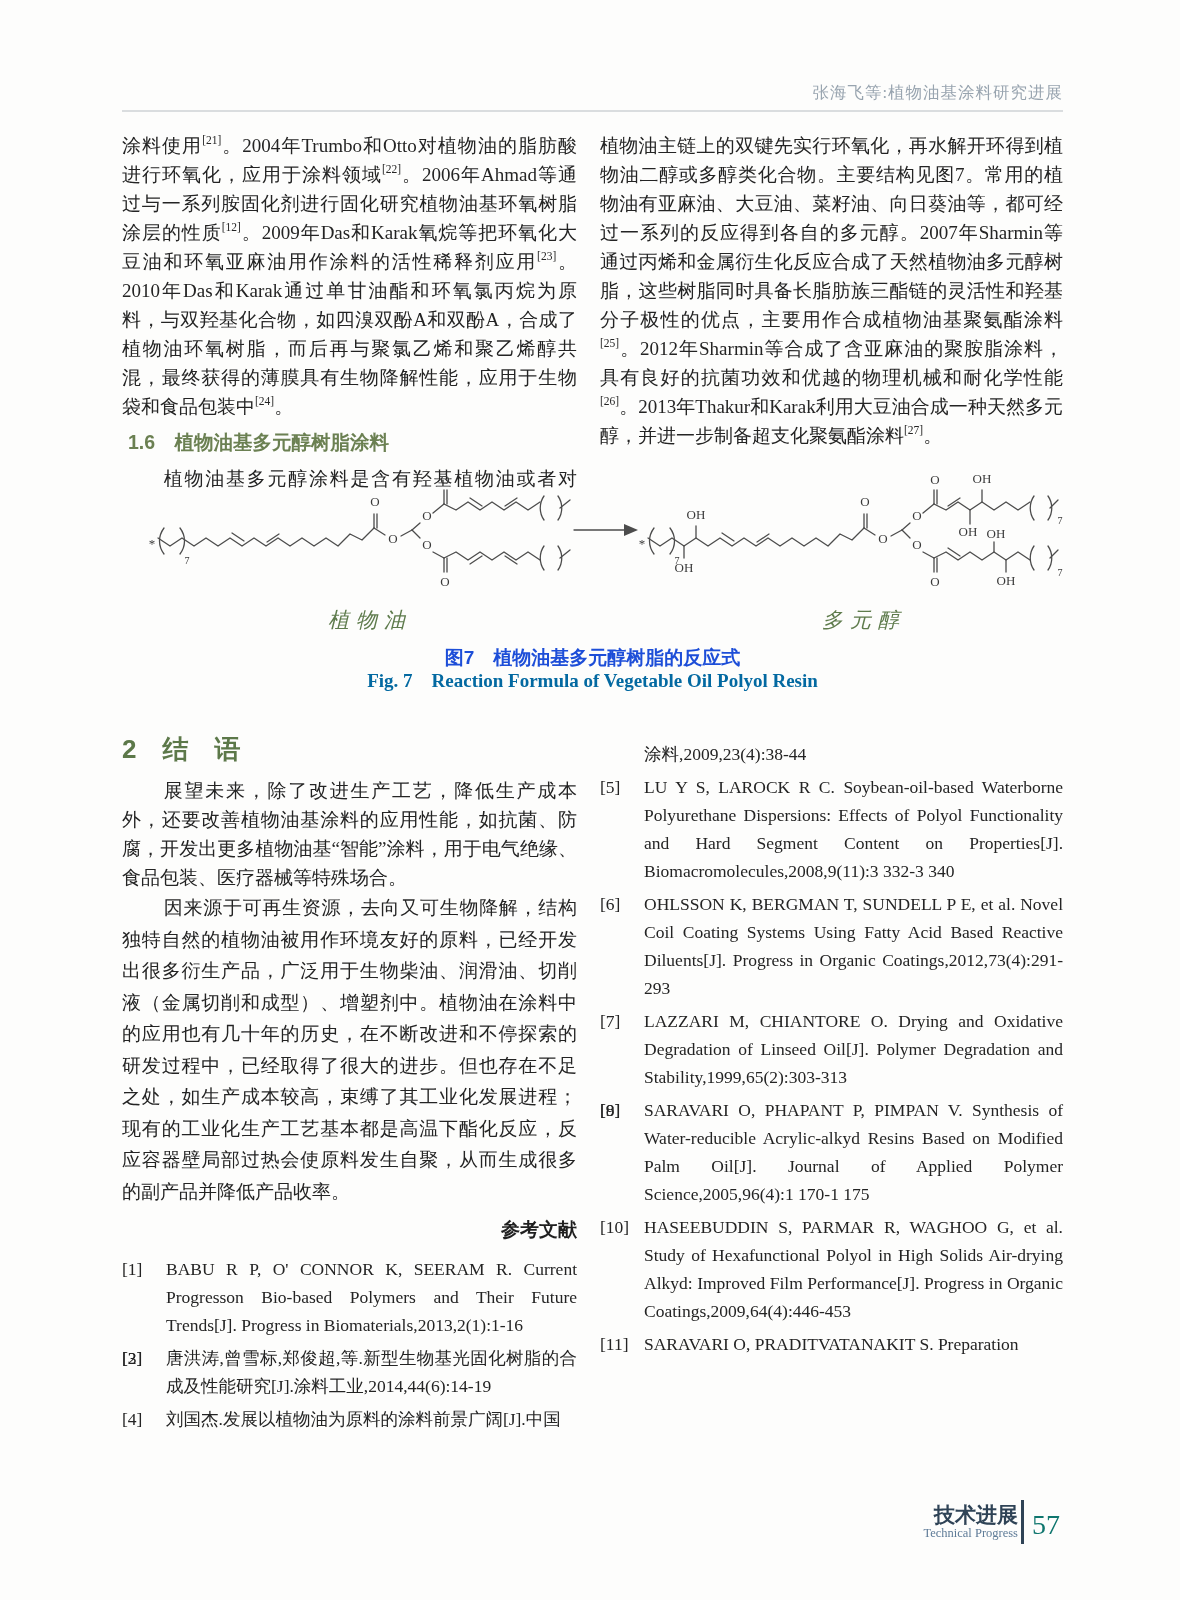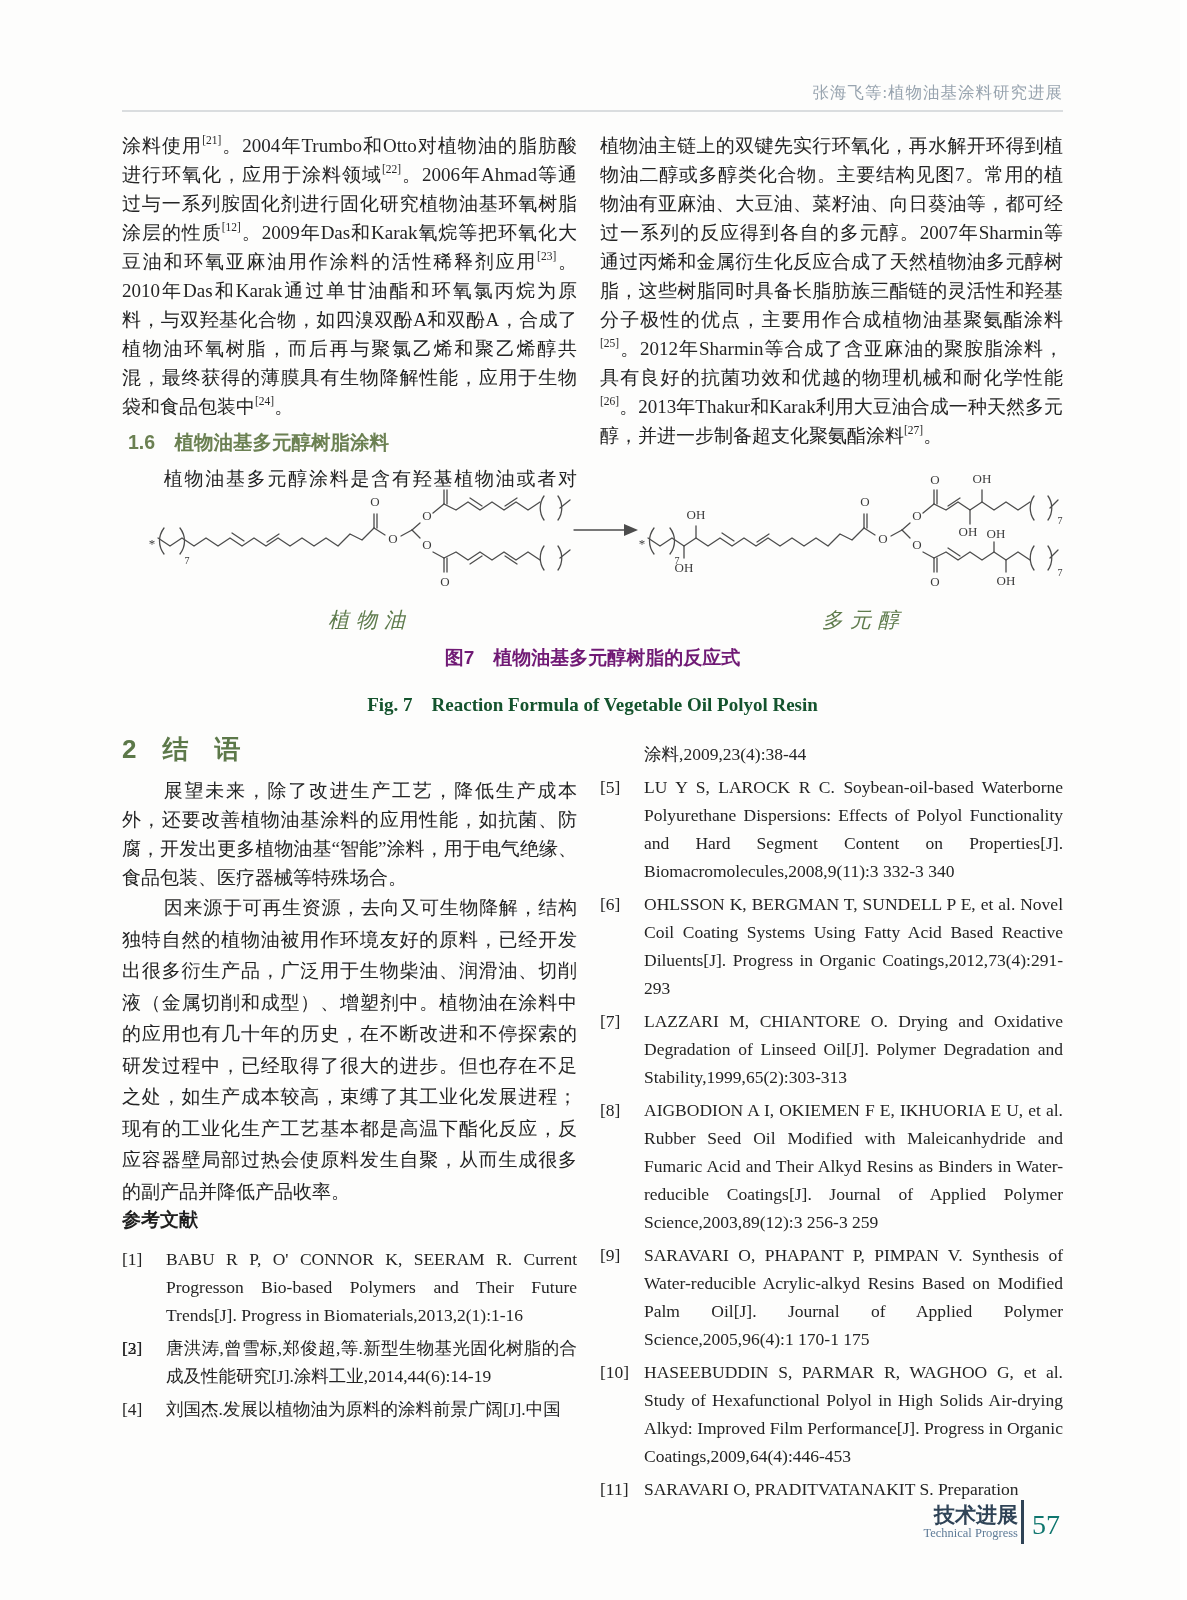--- a/index.html
+++ b/index.html
@@ -29,25 +29,25 @@
   
   .figure-wrap{position:absolute;left:122px;top:472px;width:941px;height:168px;}
   .figure-wrap svg{display:block;}
   .mol{stroke:#4c4c4c;stroke-width:1.3;fill:none;stroke-linejoin:round;stroke-linecap:round;}
   .atom{font-family:"Liberation Serif","DejaVu Serif",serif;font-size:13px;fill:#3a3a3a;
         text-anchor:middle;stroke:none;}
   .subn{font-size:10px;}
   .mol-label{font-family:"Liberation Serif","DejaVu Serif",serif;font-style:italic;
         font-size:21px;fill:#5e7b4c;text-anchor:middle;letter-spacing:7px;stroke:none;}
   .caption-zh{position:absolute;left:122px;top:645px;width:941px;text-align:center;
-        font-family:"Liberation Sans","DejaVu Sans",sans-serif;font-weight:bold;font-size:19px;color:#701a75;}
-  .caption-en{position:absolute;left:122px;top:692px;width:941px;text-align:center;
-        font-weight:bold;font-size:19px;color:#14532d;}
-  
-  .refs-heading{margin:0 0 12px 0;text-align:left;
+        font-family:"Liberation Sans","DejaVu Sans",sans-serif;font-weight:bold;font-size:19px;color:#1d4ed8;}
+  .caption-en{position:absolute;left:122px;top:668px;width:941px;text-align:center;
+        font-weight:bold;font-size:19px;color:#0369a1;}
+  
+  .refs-heading{margin:10px 0 12px 0;text-align:right;
         font-family:"Liberation Sans","DejaVu Sans",sans-serif;font-weight:bold;font-size:19px;color:#1f1f1f;}
   .ref-list{font-size:17.5px;line-height:28px;}
   .ref-item{position:relative;padding-left:44px;text-align:justify;margin-bottom:5px;}
   .ref-num{position:absolute;left:0;top:0;}
   .ref-cont{padding-left:44px;font-size:17.5px;line-height:28px;margin-bottom:5px;}
   
   .footer{position:absolute;top:1500px;left:760px;width:300px;display:flex;
         align-items:center;justify-content:flex-end;}
   .f-labels{text-align:right;padding-right:3px;}
   .f-zh{font-family:"Liberation Sans","DejaVu Sans",sans-serif;font-weight:bold;
@@ -219,21 +219,20 @@
           <span class="ref-text">OHLSSON K, BERGMAN T, SUNDELL P E, et al. Novel Coil Coating Systems Using Fatty Acid Based Reactive Diluents[J]. Progress in Organic Coatings,2012,73(4):291-293</span>
         </div>
 
         <div class="ref-item">
           <span class="ref-num">[7]</span>
           <span class="ref-text">LAZZARI M, CHIANTORE O. Drying and Oxidative Degradation of Linseed Oil[J]. Polymer Degradation and Stability,1999,65(2):303-313</span>
         </div>
 
         <div class="ref-item">
           <span class="ref-num">[8]</span>
-          <span class="ref-text">AIGBODION A I, OKIEMEN F E, IKHUORIA E U, et al. Rubber Seed Oil Modified with Maleicanhydride and Fumaric Acid and Their Alkyd Resins as Binders in Water-reducible Coatings[J]. Journal of Applied Polymer Science,2003,89(12):3 256-3 259</span>
         </div>
 
         <div class="ref-item">
           <span class="ref-num">[9]</span>
           <span class="ref-text">SARAVARI O, PHAPANT P, PIMPAN V. Synthesis of Water-reducible Acrylic-alkyd Resins Based on Modified Palm Oil[J]. Journal of Applied Polymer Science,2005,96(4):1 170-1 175</span>
         </div>
 
         <div class="ref-item">
           <span class="ref-num">[10]</span>
           <span class="ref-text">HASEEBUDDIN S, PARMAR R, WAGHOO G, et al. Study of Hexafunctional Polyol in High Solids Air-drying Alkyd: Improved Film Performance[J]. Progress in Organic Coatings,2009,64(4):446-453</span>

